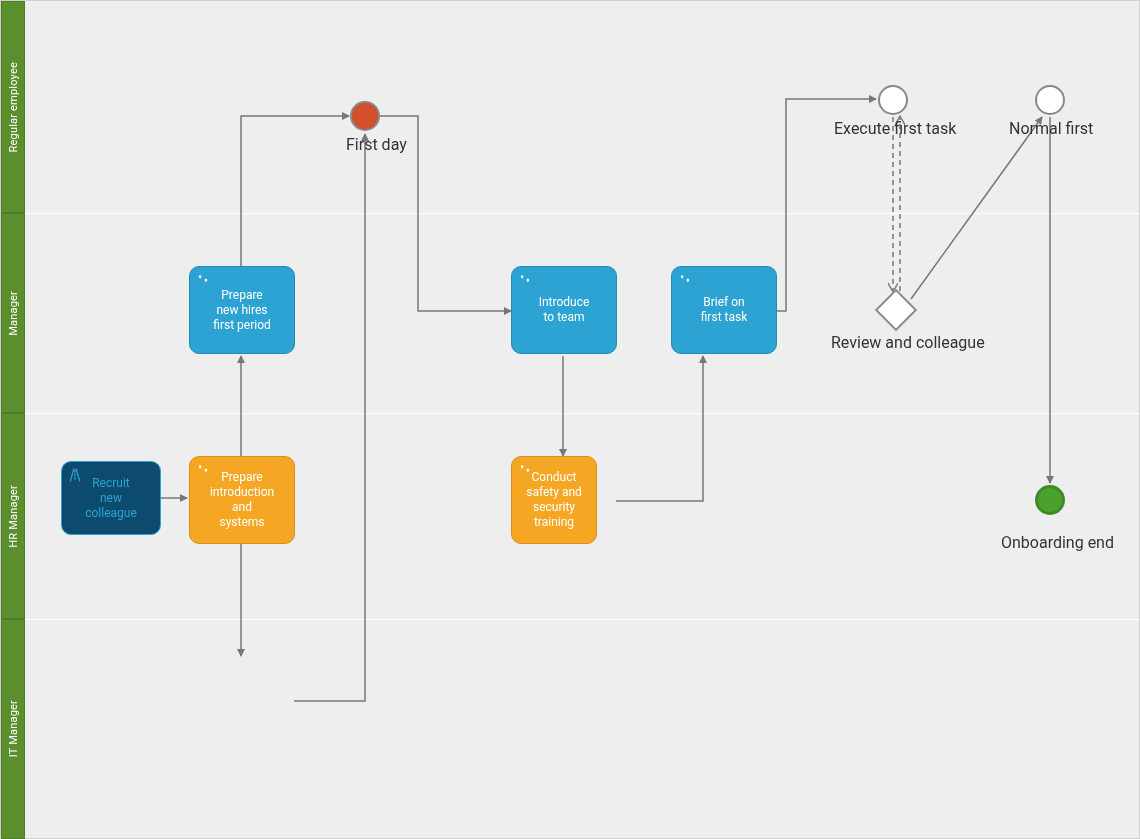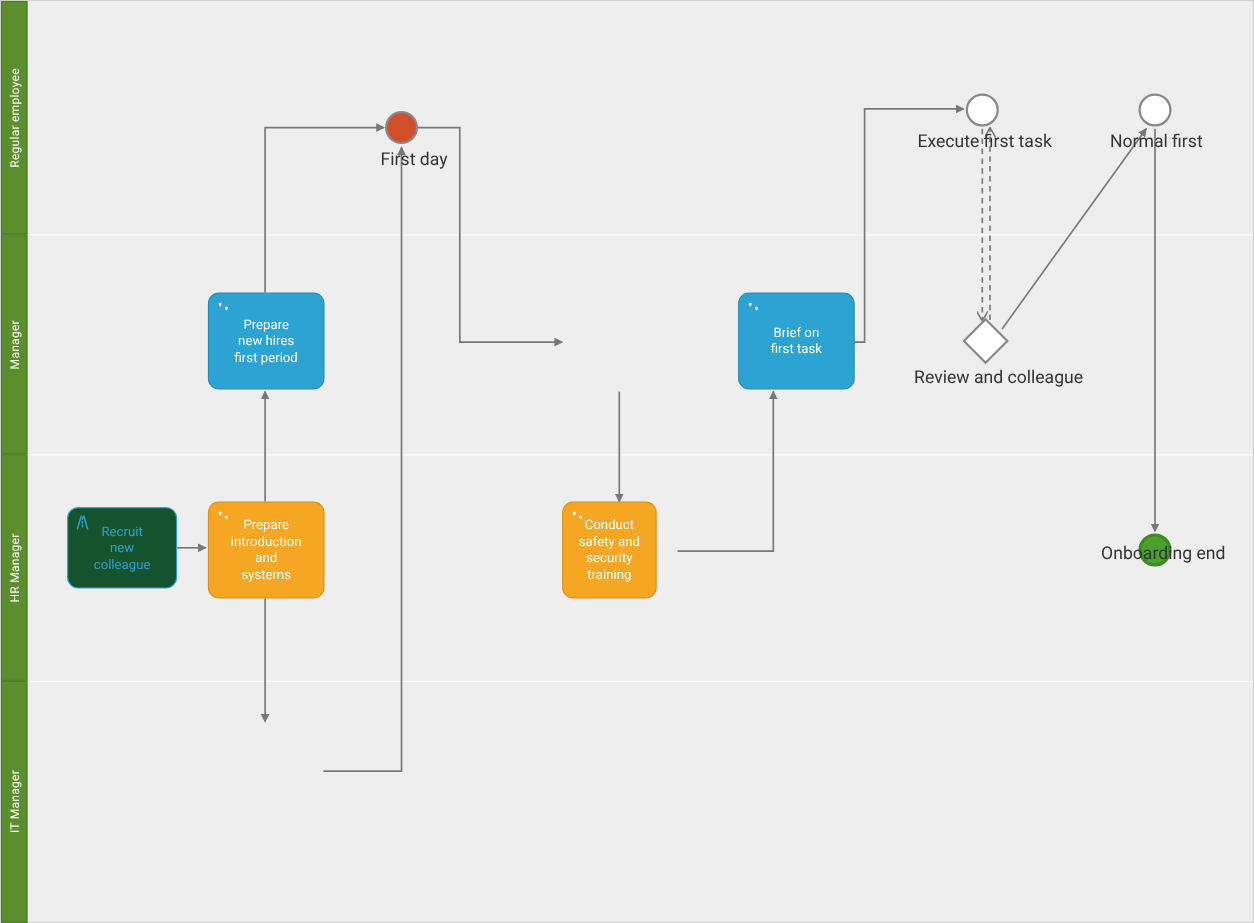--- a/index.html
+++ b/index.html
@@ -63,21 +63,21 @@
   }
   .node.blue {
     background: #2ca3d2;
     border: 1px solid #248bb5;
   }
   .node.orange {
     background: #f5a623;
     border: 1px solid #d9901b;
   }
   .node.white {
-    background: #14532d;
+    background: #0c4a6e;
     color: #2ca3d2;
     border: 1px solid #2ca3d2;
   }
   .node .icon {
     position: absolute;
     top: 6px; left: 6px;
     width: 14px; height: 14px;
     opacity: .95;
   }
   .evt {
@@ -180,21 +180,21 @@
   <div class="evt plain" style="left:877px; top:84px;"></div>
   <div class="caption" style="left:833px; top:118px; width:120px;">Execute first task</div>
 
   <div class="evt plain" style="left:1034px; top:84px;"></div>
   <div class="caption" style="left:1008px; top:118px; width:84px;">Normal first</div>
 
   <div class="gateway" style="left:880px; top:294px;"></div>
   <div class="caption" style="left:830px; top:332px; width:140px;">Review and colleague</div>
 
   <div class="evt end" style="left:1034px; top:484px;"></div>
-  <div class="caption" style="left:1000px; top:492px; width:100px;">Onboarding end</div>
+  <div class="caption" style="left:1000px; top:532px; width:100px;">Onboarding end</div>
 
   <div class="node white" style="left:60px; top:460px; width:100px; height:74px;">
     <svg class="icon" viewBox="0 0 24 24">
         <path d="M4 22 L10 2 M20 22 L14 2 M12 4 v3 M12 10 v3 M12 16 v3" stroke="#2ca3d2" stroke-width="2.4" fill="none" stroke-linecap="round"></path>
       </svg>
     <span>Recruit<br>new<br>colleague</span>
   </div>
 
   <div class="node orange" style="left:188px; top:455px; width:106px; height:88px;">
     <svg class="icon" viewBox="0 0 24 24">
@@ -204,20 +204,26 @@
   </div>
 
   <div class="node blue" style="left:188px; top:265px; width:106px; height:88px;">
     <svg class="icon" viewBox="0 0 24 24">
         <path d="M7 4c3 0 3 3 0 6-3-3-3-6 0-6zm10 6c3 0 3 3 0 6-3-3-3-6 0-6z" fill="#fff"></path>
       </svg>
     <span>Prepare<br>new hires<br>first period</span>
   </div>
 
 
+  <div class="node blue" style="left:510px; top:265px; width:106px; height:88px;">
+    <svg class="icon" viewBox="0 0 24 24">
+        <path d="M7 4c3 0 3 3 0 6-3-3-3-6 0-6zm10 6c3 0 3 3 0 6-3-3-3-6 0-6z" fill="#fff"></path>
+      </svg>
+    <span>Introduce<br>to team</span>
+  </div>
 
   <div class="node orange" style="left:510px; top:455px; width:86px; height:88px;">
     <svg class="icon" viewBox="0 0 24 24">
         <path d="M7 4c3 0 3 3 0 6-3-3-3-6 0-6zm10 6c3 0 3 3 0 6-3-3-3-6 0-6z" fill="#fff"></path>
       </svg>
     <span>Conduct<br>safety and<br>security<br>training</span>
   </div>
 
   <div class="node blue" style="left:670px; top:265px; width:106px; height:88px;">
     <svg class="icon" viewBox="0 0 24 24">

